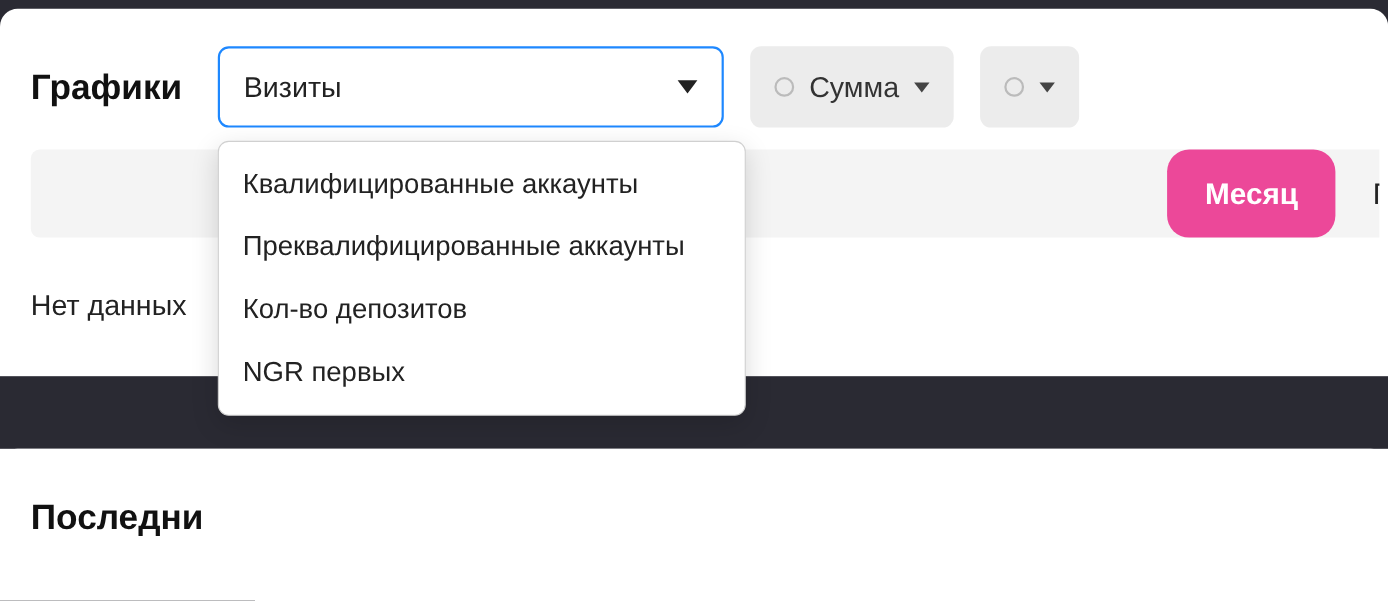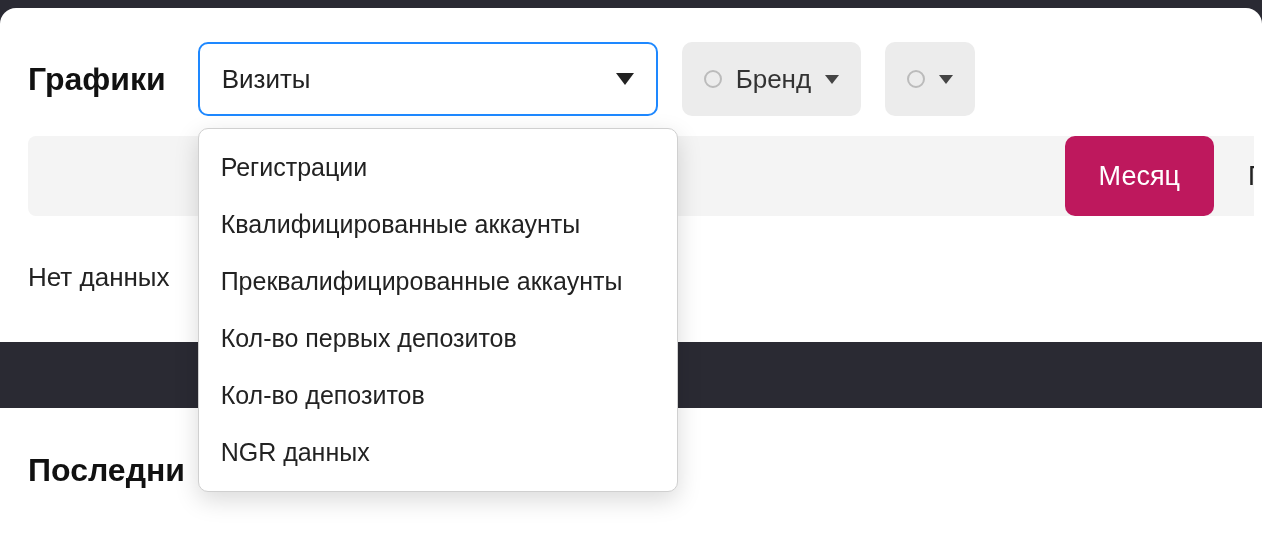--- a/index.html
+++ b/index.html
@@ -103,23 +103,24 @@
   .period-tab {
     padding: 0 34px;
     height: 80px;
     display: flex;
     align-items: center;
     font-size: 27px;
     color: #222;
     cursor: pointer;
   }
   .period-tab.active {
-    background: #be185d;
+    background: #ec4899;
     color: #fff;
-    border-radius: 10px;
+    border-radius: 20px;
+    font-weight: bold;
   }
   .period-tab.cut {
     padding-left: 34px;
     padding-right: 0;
     overflow: hidden;
     width: 40px;
     white-space: nowrap;
   }
 
   .no-data {
@@ -168,32 +169,30 @@
   <div class="filters-row">
     <div class="section-title">Графики</div>
 
     <div class="select-wrap">
       <div class="metric-select">
         <span>Визиты</span>
         <span class="caret-down"></span>
       </div>
 
       <div class="dropdown">
-        <div class="dropdown-item">Регистрации</div>
         <div class="dropdown-item">Квалифицированные аккаунты</div>
         <div class="dropdown-item">Преквалифицированные аккаунты</div>
-        <div class="dropdown-item">Кол-во первых депозитов</div>
         <div class="dropdown-item">Кол-во депозитов</div>
-        <div class="dropdown-item">NGR данных</div>
+        <div class="dropdown-item">NGR первых</div>
       </div>
     </div>
 
     <div class="pill-btn">
       <span class="radio-dot"></span>
-      <span>Бренд</span>
+      <span>Сумма</span>
       <span class="caret-down small"></span>
     </div>
 
     <div class="pill-btn">
       <span class="radio-dot"></span>
       <span class="caret-down small"></span>
     </div>
   </div>
 
   <div class="period-bar">

